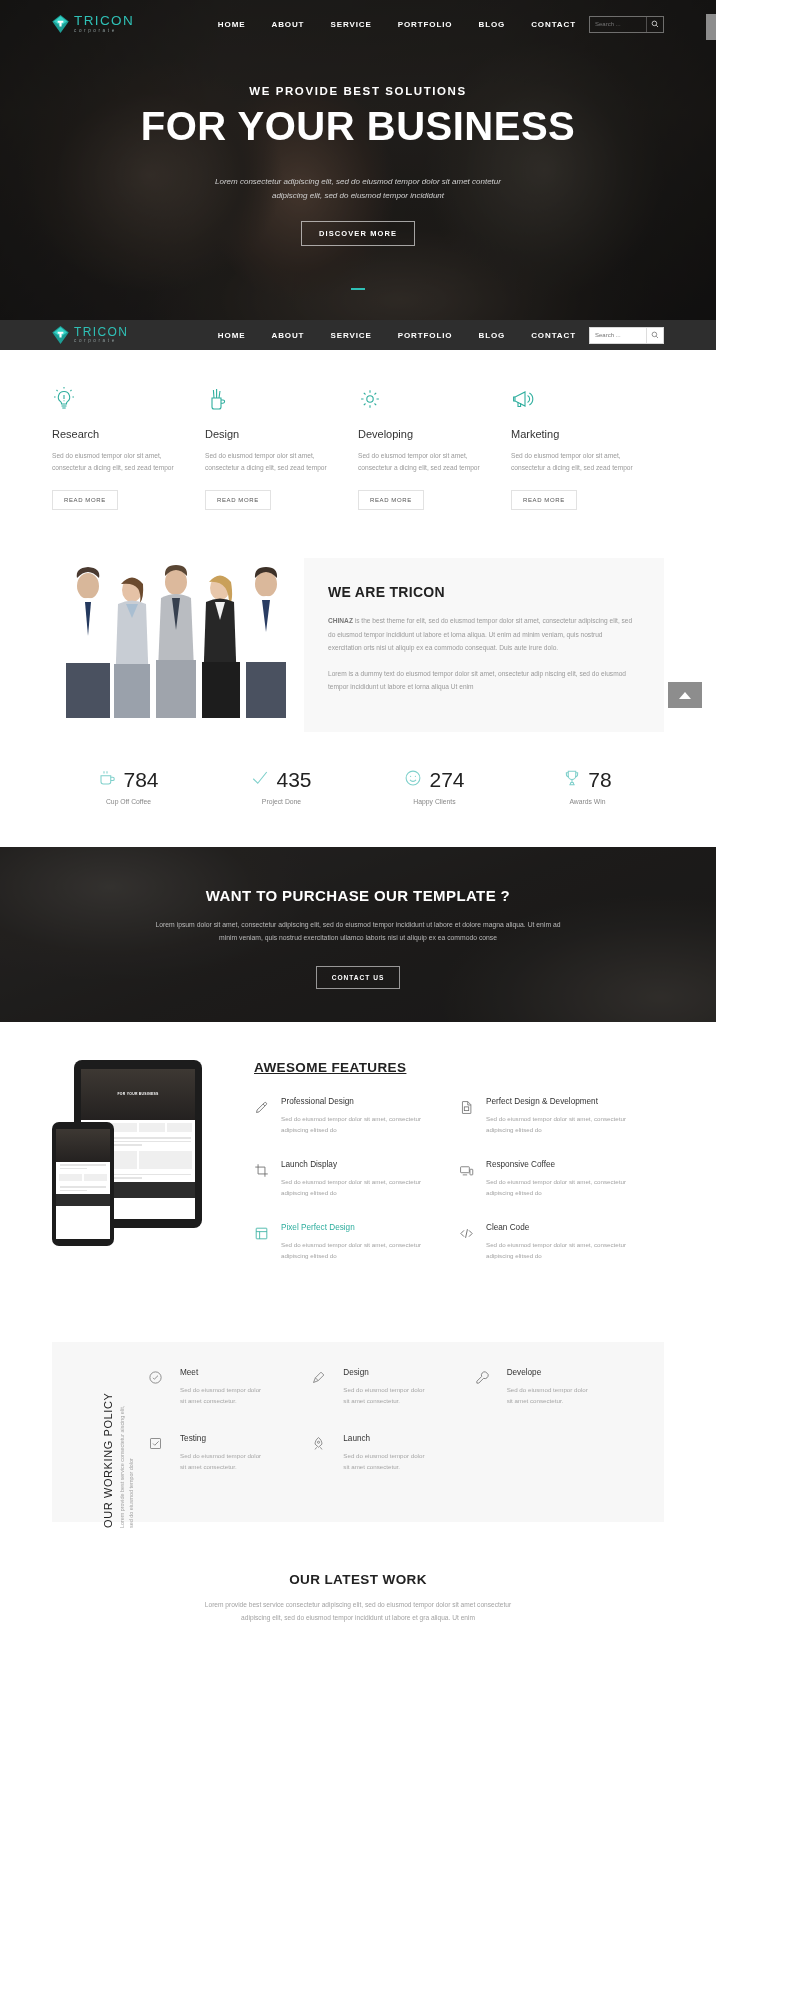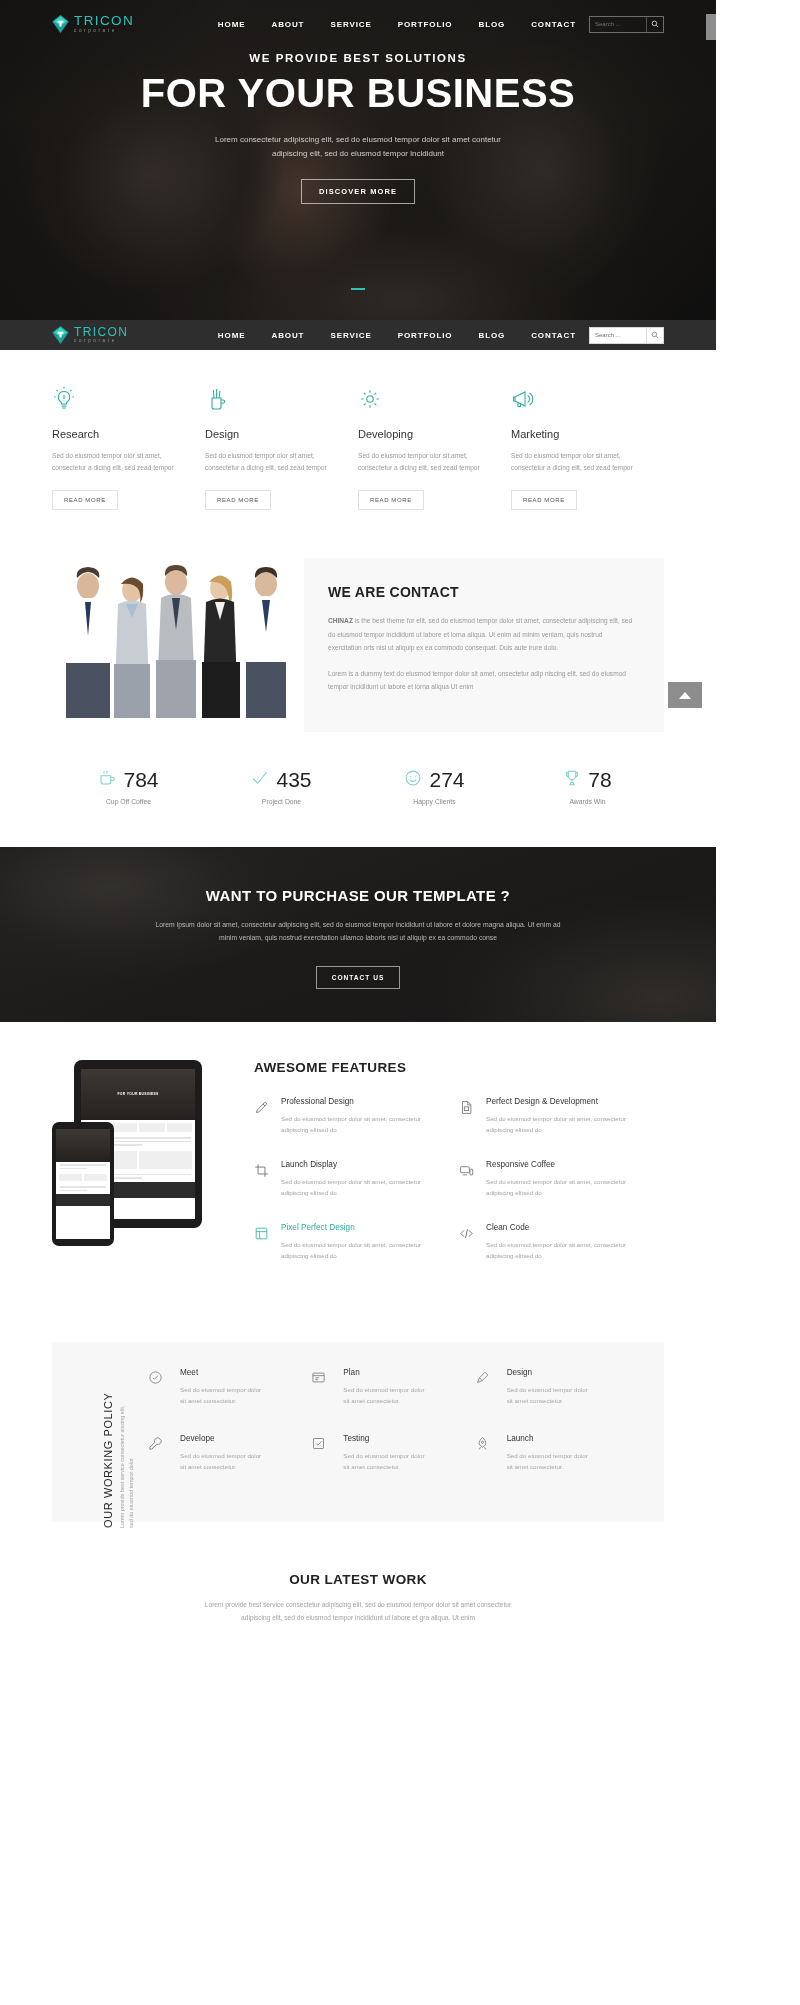--- a/index.html
+++ b/index.html
@@ -58,24 +58,24 @@
   .search-box input {
     background:transparent; border:none; outline:none;
     color:#cfcfcf; font-size:6px; padding-left:5px; width:56px;
     font-family:"Liberation Sans", sans-serif;
   }
   .search-btn {
     width:17px; height:15px; display:flex; align-items:center; justify-content:center;
     border-left:1px solid rgba(255,255,255,.25); margin-left:auto;
   }
 
-  .hero-content { position:relative; z-index:4; text-align:center; padding-top:52px; }
+  .hero-content { position:relative; z-index:4; text-align:center; padding-top:85px; }
   .hero-kicker { color:#fff; font-size:11.5px; letter-spacing:1.6px; font-weight:bold; }
   .hero-title { color:#fff; font-size:40px; font-weight:bold; letter-spacing:.5px; margin-top:8px; line-height:1.05; }
-  .hero-desc { color:#cfcfcf; font-size:8px; line-height:1.75; margin-top:19px; }
+  .hero-desc { color:#cfcfcf; font-size:8px; line-height:1.75; margin-top:28px;font-style:italic; }
   .hero-btn {
     display:inline-block; margin-top:18px; padding:7px 17px;
     border:1px solid rgba(255,255,255,.6); color:#fff;
     font-size:7.5px; letter-spacing:1.1px; font-weight:bold; background:transparent;
     cursor:pointer; font-family:"Liberation Sans", sans-serif;
   }
   .hero-dots { position:absolute; bottom:26px; left:0; right:0; text-align:center; z-index:5; }
   .hero-dots i { display:inline-block; width:14px; height:2px; background:#2fc0b6; }
 
   
@@ -159,21 +159,21 @@
     position:absolute; left:0; right:0; top:46%; text-align:center;
     color:#fff; font-size:3.4px; letter-spacing:.3px; font-weight:bold;
   }
   .mini-row { display:flex; gap:2px; padding:3px; }
   .mini-box { flex:1; height:9px; background:#efefef; }
   .mini-line { height:1.6px; background:#e4e4e4; margin:2px 4px; }
   .mini-line.s { width:50%; }
   .mini-dark { height:16px; background:#2c2c2c; margin-top:3px; }
 
   .feat-col { flex:1; }
-  .feat-title { font-size:13.5px; color:#222; letter-spacing:.4px; margin-bottom:22px; }
+  .feat-title { font-size:13.5px; color:#222; letter-spacing:.4px; margin-bottom:22px;text-decoration:underline; }
   .feat-grid { display:flex; flex-wrap:wrap; }
   .feat { width:50%; display:flex; gap:11px; margin-bottom:24px; padding-right:14px; }
   .feat-ico { width:16px; flex:none; color:#6f6f6f; padding-top:3px; }
   .feat-h { font-size:8.2px; color:#333; margin-bottom:7px; }
   .feat-h.accent { color:#2fae9e; }
   .feat-p { font-size:6.2px; color:#a3a3a3; line-height:1.85; }
 
   
   .policy-wrap { padding:10px 52px 44px; }
   .policy { background:#f7f7f7; display:flex; padding:26px 26px 22px; }
@@ -389,21 +389,21 @@
           <ellipse cx="214" cy="26" rx="11" ry="13" fill="#dab89b"></ellipse>
           <path d="M203 20q11-12 22 0q1-11-11-11q-12 0-11 11z" fill="#3d3128"></path>
           <path d="M199 42q15-8 30 0l5 118h-40z" fill="#ffffff"></path>
           <path d="M210 42h8l-4 32z" fill="#2a3d63"></path>
           <rect x="194" y="104" width="40" height="56" fill="#4a5160"></rect>
         </g>
         <rect x="0" y="160" width="252" height="10" fill="#ffffff"></rect>
       </svg>
     </div>
     <div class="about-text">
-      <h2 class="about-title">WE ARE CONTACT</h2>
+      <h2 class="about-title">WE ARE TRICON</h2>
       <p class="about-p">
         <b>CHINAZ</b><span> is the best theme for elit, sed do eiusmod tempor dolor sit amet, consectetur adipiscing elit, sed do eiusmod tempor incididunt ut labore et lorna aliqua. Ut enim ad minim veniam, quis nostrud exercitation orts nisi ut aliquip ex ea commodo consequat. Duis aute irure dolo.</span>
       </p>
       <p class="about-p">Lorem is a dummy text do eiusmod tempor dolor sit amet, onsectetur adip niscing elit, sed do eiusmod tempor incididunt ut labore et lorna aliqua Ut enim</p>
     </div>
     <div class="scrolltop" style="top:682px;"></div>
   </section>
 
   <section class="counters">
     <div class="counter">
@@ -626,37 +626,20 @@
           </span>
           <div>
             <div class="pol-h">Meet</div>
             <div class="pol-p">
               <span>Sed do eiusmod tempor dolor</span><br>
               <span>sit amet consectetur.</span>
             </div>
           </div>
         </div>
 
-        <div class="pol">
-          <span class="pol-ico">
-            <svg width="15" height="15" viewBox="0 0 24 24" fill="none" stroke="#777" stroke-width="1.3">
-              <rect x="3" y="5" width="18" height="14" rx="1"></rect>
-                <line x1="3" y1="9" x2="21" y2="9"></line>
-              <line x1="7" y1="12.5" x2="13" y2="12.5"></line>
-                <line x1="7" y1="15.5" x2="11" y2="15.5"></line>
-            </svg>
-          </span>
-          <div>
-            <div class="pol-h">Plan</div>
-            <div class="pol-p">
-              <span>Sed do eiusmod tempor dolor</span><br>
-              <span>sit amet consectetur.</span>
-            </div>
-          </div>
-        </div>
 
         <div class="pol">
           <span class="pol-ico">
             <svg width="15" height="15" viewBox="0 0 24 24" fill="none" stroke="#777" stroke-width="1.3">
               <path d="M16 3.5l4.5 4.5-9 9-4.5-4.5z"></path>
                 <path d="M7 12.5L4 20l7.5-3"></path>
             </svg>
           </span>
           <div>
             <div class="pol-h">Design</div>

